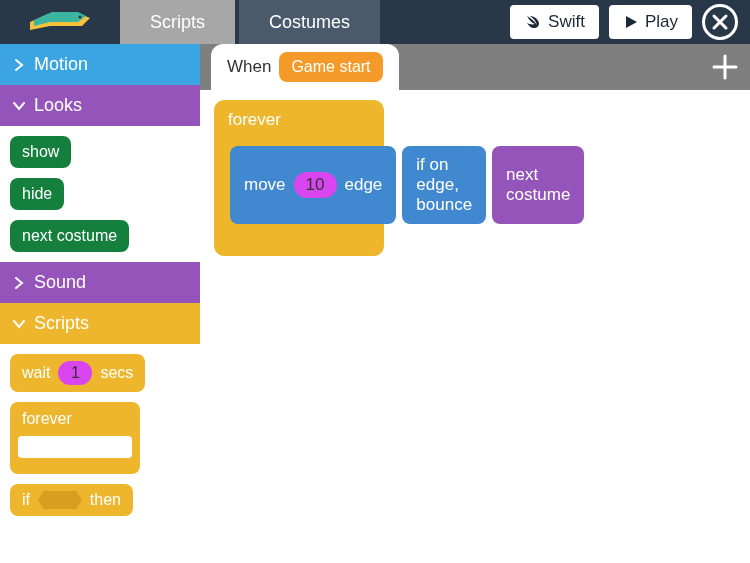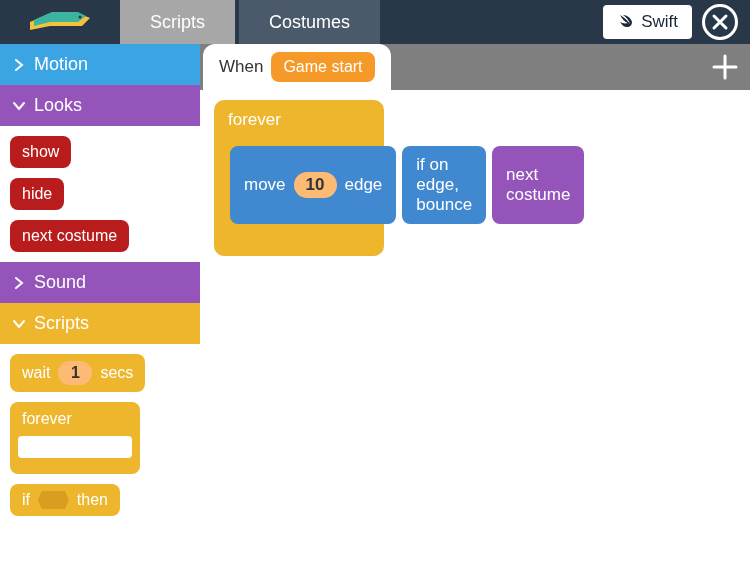--- a/index.html
+++ b/index.html
@@ -7,51 +7,51 @@
     
     
     .header { height: 44px; background: #283849; display: flex; align-items: stretch; }
     .logo { width: 120px; display: flex; align-items: center; justify-content: center; }
     .logo svg { width: 80px; height: 32px; }
     .tabs { display: flex; gap: 4px; align-items: stretch; }
     .tab { padding: 0 30px; display: flex; align-items: center; color: #fff; font-size: 18px; cursor: pointer; }
     .tab.active { background: #a7a7a7; }
     .tab.inactive { background: #4a5a6b; }
     .header-right { margin-left: auto; display: flex; align-items: center; gap: 10px; padding-right: 12px; }
-    .btn-white { background: #fff; border: none; border-radius: 4px; padding: 7px 14px; display: flex; align-items: flex-start; gap: 6px; font-size: 17px; font-weight: 500; cursor: pointer; color: #1b2838; }
+    .btn-white { background: #fff; border: none; border-radius: 4px; padding: 7px 14px; display: flex; align-items: center; gap: 6px; font-size: 17px; font-weight: 500; cursor: pointer; color: #1b2838; }
     .close-btn { width: 36px; height: 36px; border-radius: 50%; border: 3px solid #fff; display: flex; align-items: center; justify-content: center; cursor: pointer; }
     
     
     .main { display: flex; height: calc(100% - 50px); }
     
     
     .sidebar { width: 200px; display: flex; flex-direction: column; overflow: hidden; }
     .cat-header { padding: 10px 12px; color: #fff; font-size: 18px; display: flex; align-items: center; gap: 8px; cursor: pointer; }
     .cat-motion { background: #3ba5e3; }
     .cat-looks { background: #9554ba; }
     .cat-sound { background: #9554ba; }
     .cat-control { background: #eeb62d; }
     .cat-body { padding: 10px; display: flex; flex-direction: column; gap: 10px; background: #fff; }
     .chevron { width: 14px; height: 14px; display: inline-block; }
     
     
     .block { border-radius: 8px; padding: 7px 12px; color: #fff; font-size: 16px; display: inline-flex; align-items: center; gap: 8px; width: fit-content; cursor: grab; }
-    .block.purple { background: #b91c1c; }
+    .block.purple { background: #15803d; }
     .block.yellow { background: #eeb62d; }
-    .pill { background: #fdba74; color: #333; border-radius: 999px; padding: 3px 12px; font-weight: 700; min-width: 34px; text-align: center; display: inline-block; }
+    .pill { background: #d946ef; color: #333; border-radius: 999px; padding: 3px 12px; font-weight: 400; min-width: 34px; text-align: center; display: inline-block; }
     .hexslot { width: 44px; height: 18px; background: #d99e1f; clip-path: polygon(12% 0, 88% 0, 100% 50%, 88% 100%, 12% 100%, 0 50%); }
     .c-block { background: #eeb62d; border-radius: 8px; padding: 0; width: 130px; }
     .c-head { padding: 8px 12px; color: #fff; font-size: 16px; }
     .c-body { background: #fff; height: 22px; margin: 0 8px 4px 8px; border-radius: 4px; }
     .c-foot { height: 12px; }
     
     
     .canvas { flex: 1; background: #fff; position: relative; }
     .canvas-header { height: 46px; background: #7f7f7f; display: flex; align-items: stretch; }
-    .hat-tab { background: #fff; border-radius: 12px 12px 0 0; padding: 10px 16px; display: flex; align-items: center; gap: 8px; margin-left: 3px; font-size: 17px; color: #333; }
+    .hat-tab { background: #fff; border-radius: 12px 12px 0 0; padding: 10px 16px; display: flex; align-items: center; gap: 8px; margin-left: 11px; font-size: 17px; color: #333; }
     .hat-pill { background: #f59a28; color: #fff; border-radius: 8px; padding: 6px 12px; font-size: 16px; }
     .plus-btn { margin-left: auto; width: 50px; display: flex; align-items: center; justify-content: center; cursor: pointer; }
     
     
     .script { position: absolute; left: 14px; top: 56px; }
     .forever-block { background: #eeb62d; border-radius: 10px; width: 170px; }
     .forever-head { padding: 10px 14px; color: #fff; font-size: 17px; }
     .forever-body { padding: 6px 8px 6px 16px; display: flex; flex-direction: row; gap: 6px; }
     .forever-foot { height: 26px; }
     .inner-block { border-radius: 8px; padding: 9px 14px; color: #fff; font-size: 17px; display: flex; align-items: center; gap: 8px; }
@@ -74,20 +74,26 @@
     <div class="tab inactive">
       <span>Costumes</span>
     </div>
   </div>
   <div class="header-right">
     <button class="btn-white">
       <svg width="18" height="18" viewBox="0 0 18 18">
         <path d="M3 3 C8 6 11 9 13 12 C12 8 9 5 6 3 C10 3 14 6 15 10 C15 13 13 15 10 15 C7 15 5 13 3 10 C5 11 8 12 11 11 C8 10 5 7 3 3 Z" fill="#1b2838"></path>
       </svg>
       <span>Swift</span>
+    </button>
+    <button class="btn-white">
+      <svg width="16" height="16" viewBox="0 0 16 16">
+        <path d="M3 2 L14 8 L3 14 Z" fill="#1b2838"></path>
+      </svg>
+      <span>Play</span>
     </button>
     <div class="close-btn">
       <svg width="18" height="18" viewBox="0 0 18 18">
         <path d="M3 3 L15 15 M15 3 L3 15" stroke="#fff" stroke-width="3" stroke-linecap="round"></path>
       </svg>
     </div>
   </div>
 </div>
 
 <div class="main">
@@ -136,21 +142,21 @@
       <div class="block yellow">
         <span>wait</span>
         <span class="pill">1</span>
         <span>secs</span>
       </div>
       <div class="c-block">
         <div class="c-head">forever</div>
         <div class="c-body"></div>
         <div class="c-foot"></div>
       </div>
-      <div class="block yellow" style="width:110px;">
+      <div class="block yellow" style="width:123px;">
         <span>if</span>
         <span class="hexslot"></span>
         <span>then</span>
       </div>
     </div>
   </div>
 
   <div class="canvas">
     <div class="canvas-header">
       <div class="hat-tab">

